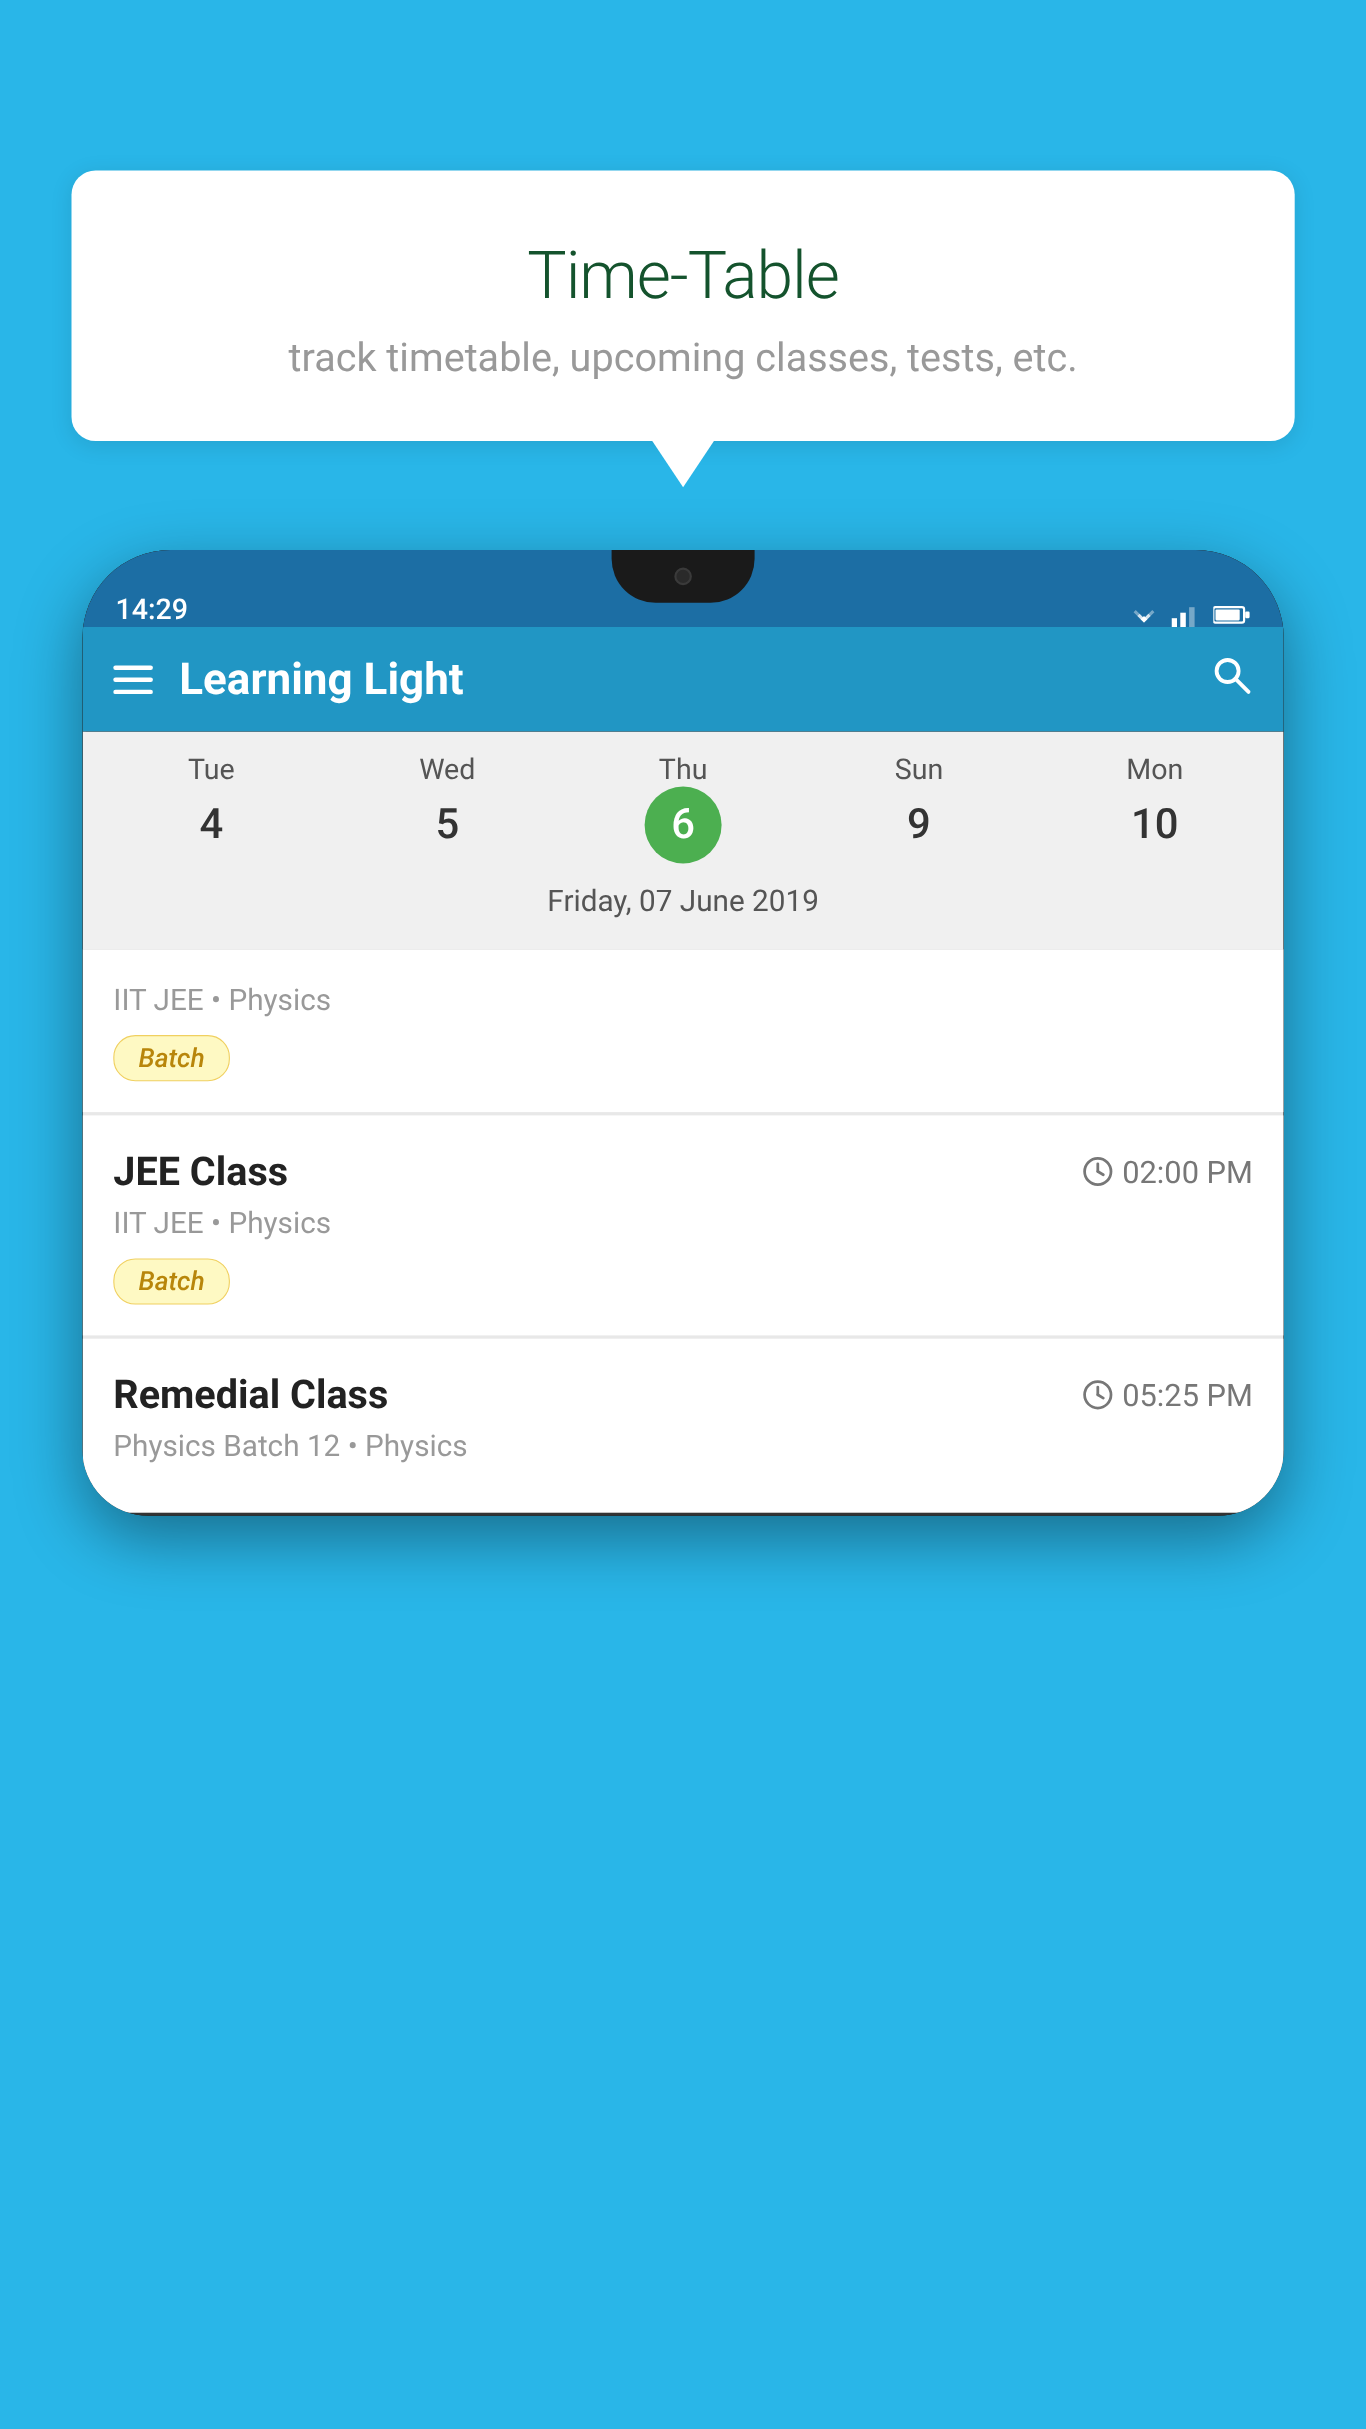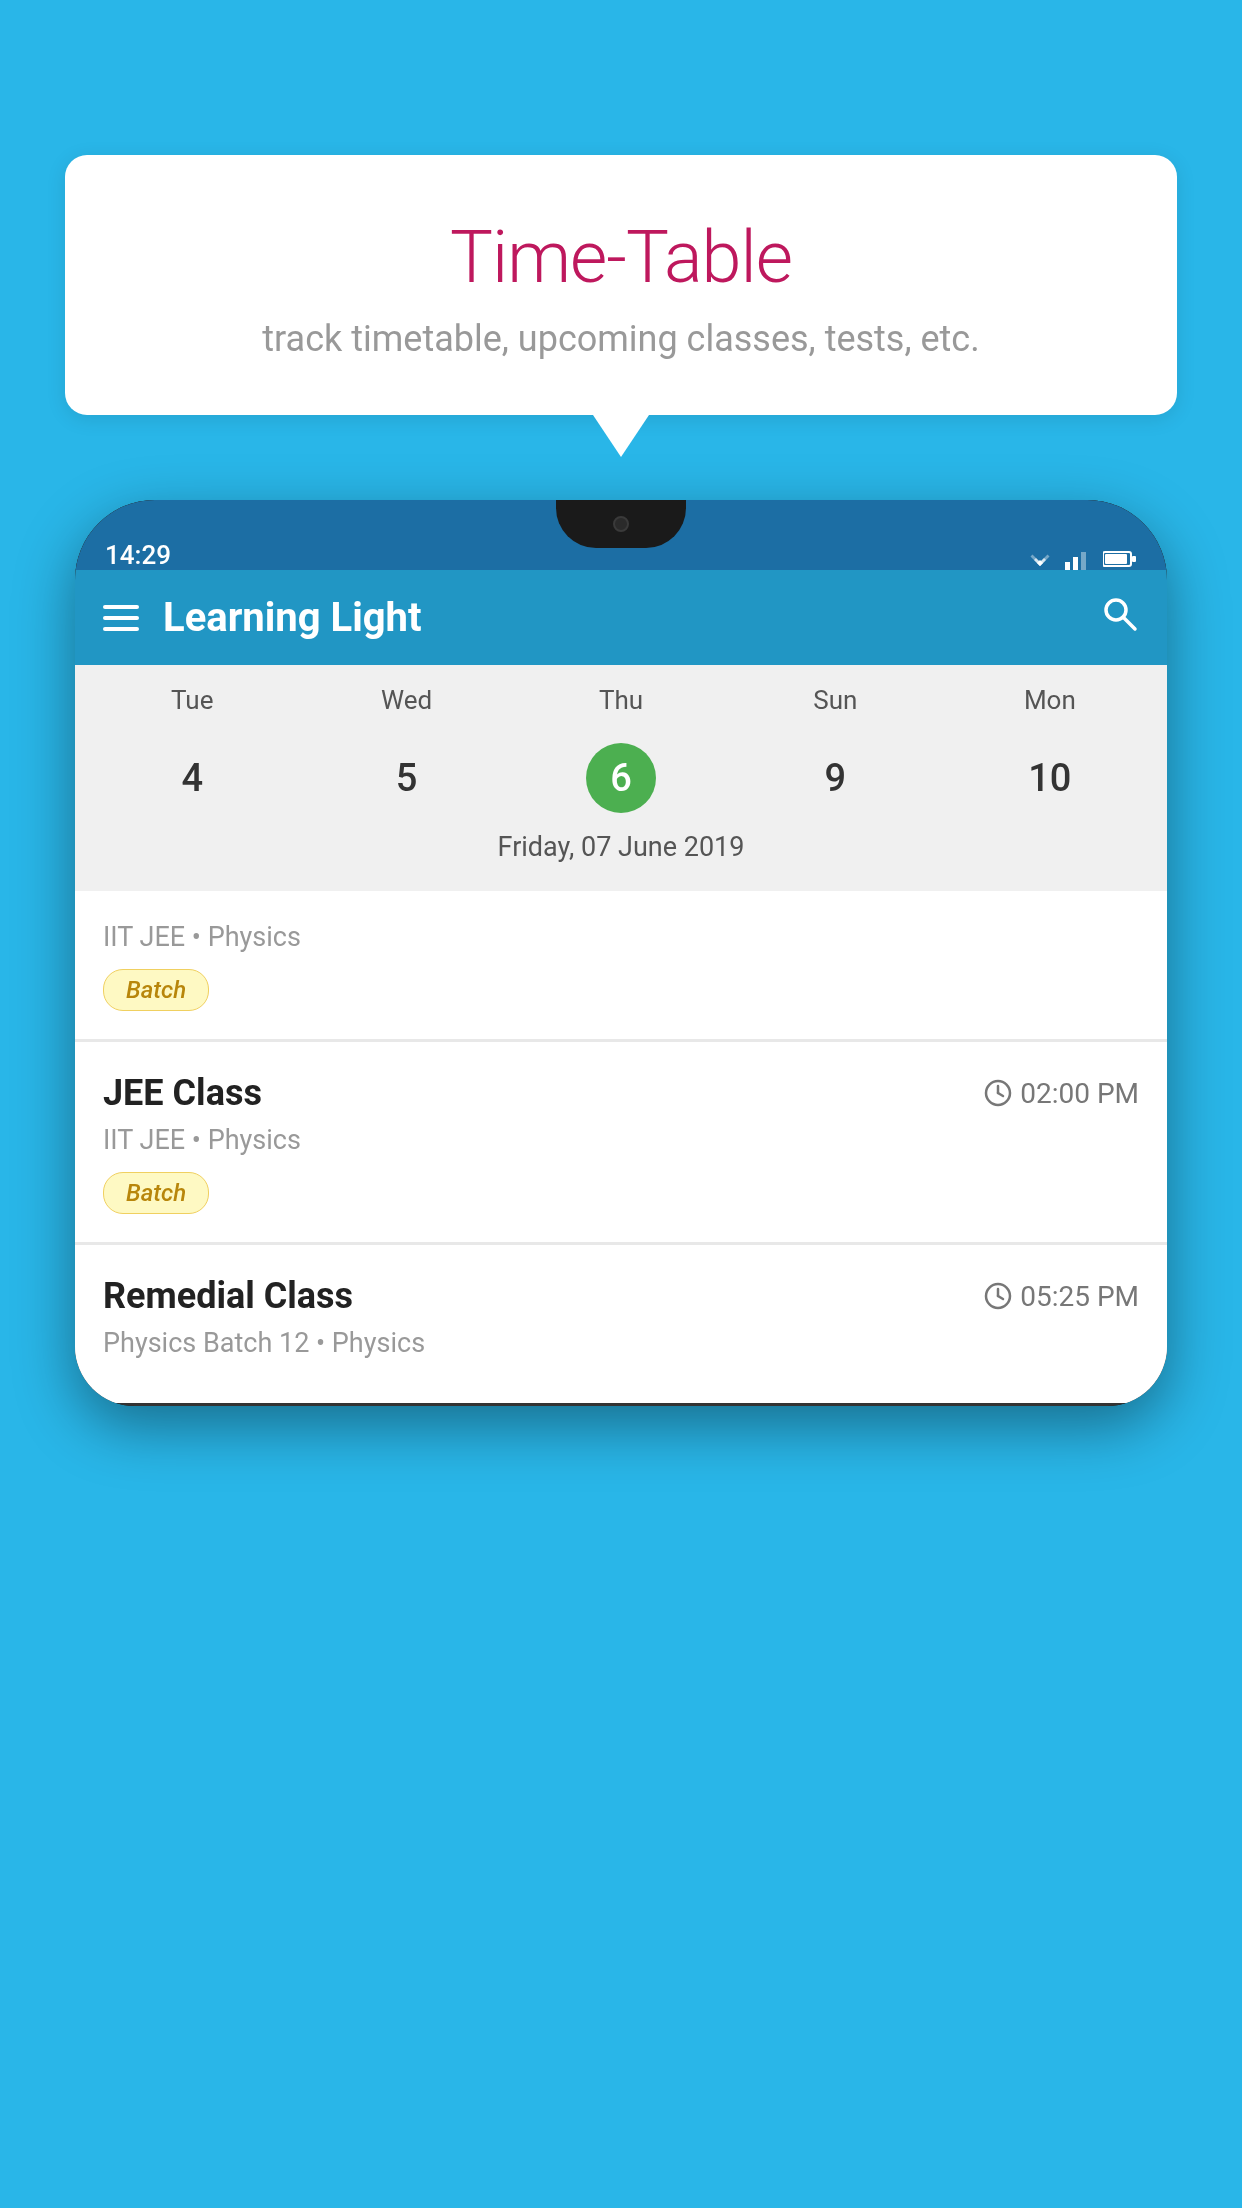--- a/index.html
+++ b/index.html
@@ -38,23 +38,23 @@
       left: 50%;
       transform: translateX(-50%);
       width: 0;
       height: 0;
       border-left: 30px solid transparent;
       border-right: 30px solid transparent;
       border-top: 45px solid white;
     }
 
     .bubble-title {
-      font-size: 72px;
+      font-size: 60px;
       font-weight: 300;
-      color: #be185d;
+      color: #14532d;
       margin-bottom: 18px;
       letter-spacing: -1px;
     }
 
     .bubble-subtitle {
       font-size: 36px;
       color: #999;
       font-weight: 400;
     }
 
@@ -138,21 +138,21 @@
     .days-row {
       display: flex;
       justify-content: space-around;
       padding: 0 10px 10px;
     }
 
     .day-col {
       display: flex;
       flex-direction: column;
       align-items: center;
-      gap: 28px;
+      gap: 0;
       flex: 1;
     }
 
     .day-label {
       font-size: 26px;
       color: #555;
       font-weight: 400;
     }
 
     .day-number {

